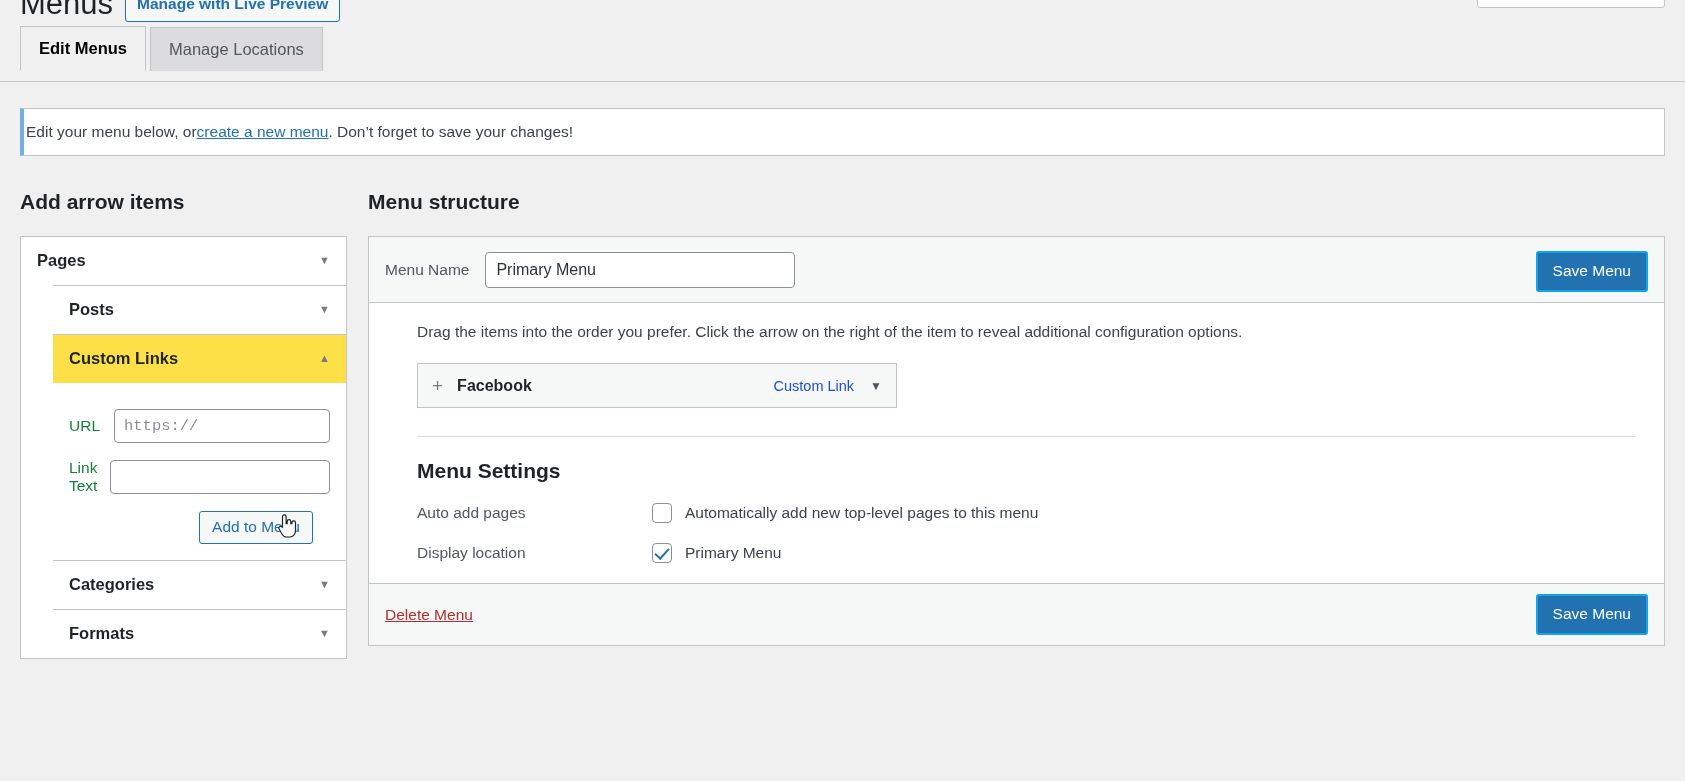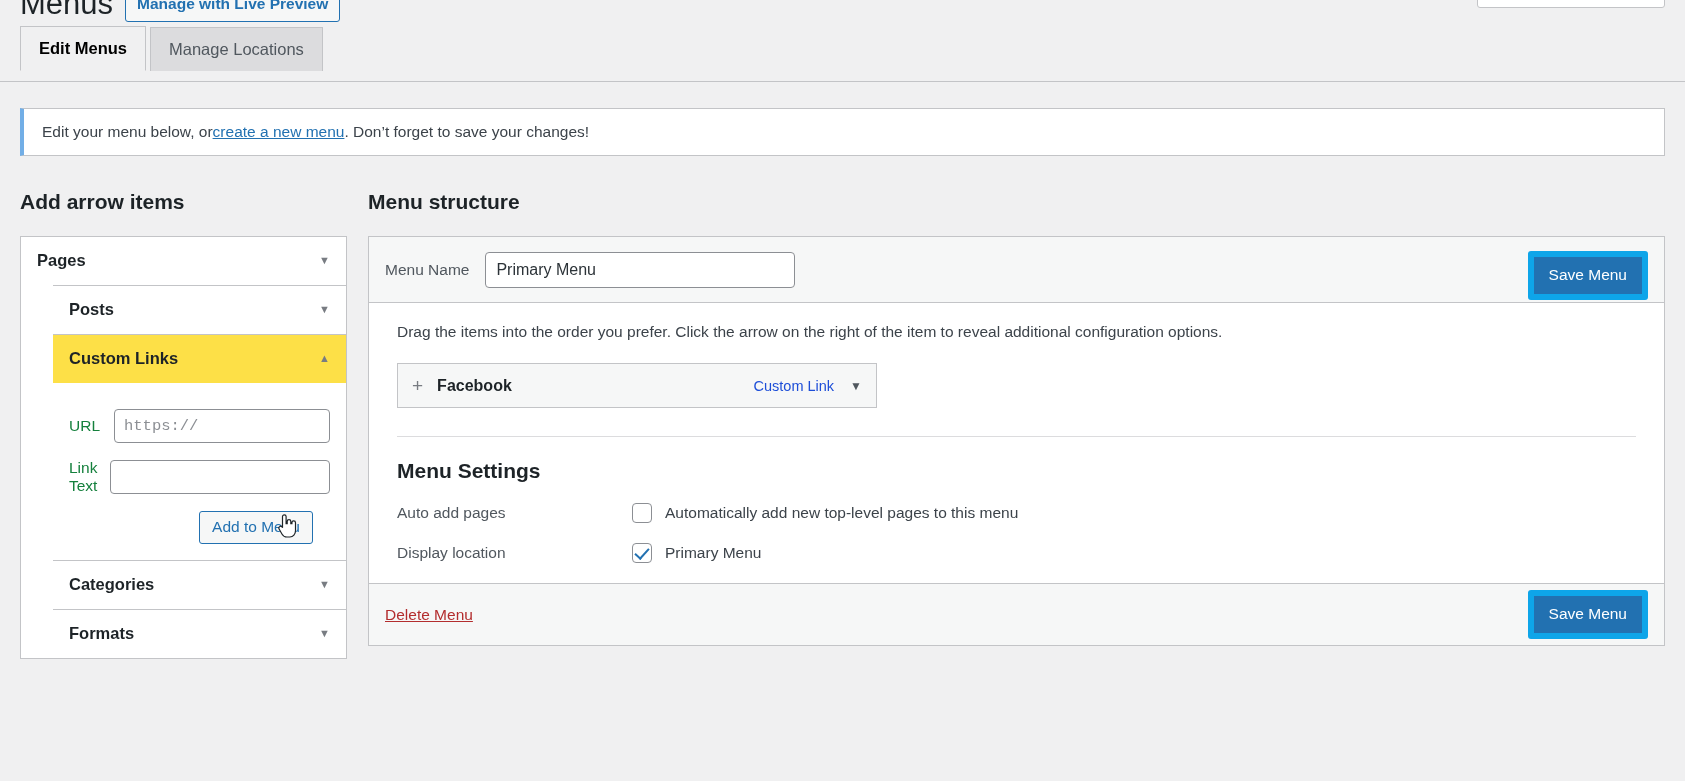--- a/index.html
+++ b/index.html
@@ -78,21 +78,21 @@
   }
 
   
   .notice {
     position: absolute; left: 20px; top: 108px;
     width: 1645px; height: 48px;
     background: #fff;
     border: 1px solid #c3c4c7;
     border-left: 4px solid #72aee6;
     display: flex; align-items: center;
-    padding-left: 18px;
+    padding-left: 2px;
     font-size: 15.5px;
     color: #3c434a;
   }
   .notice a {
     color: #2271b1;
     text-decoration: underline;
   }
 
   
   .col-left {
@@ -183,32 +183,32 @@
     border: 1px solid #8c8f94;
     border-radius: 4px;
     padding: 0 10px;
     font-size: 16px;
     color: #2c3338;
     background: #fff;
   }
   .btn-primary {
     background: #2271b1;
     color: #fff;
-    border: 6px solid #0ea5e9;
+    border: 2px solid #0ea5e9;
     border-radius: 3px;
     font-size: 15.5px;
     padding: 7px 15px 8px;
     cursor: pointer;
     line-height: 1.4;
   }
   .save-top {
     position: absolute; right: 16px; top: 14px;
   }
 
-  .panel-body { padding: 18px 28px 0; }
+  .panel-body { padding: 18px 28px 0; margin-left: 20px; }
   .drag-hint { font-size: 15.5px; color: #3c434a; margin: 2px 0 22px 0; }
 
   .menu-item {
     width: 480px;
     background: #f6f7f7;
     border: 1px solid #c3c4c7;
     display: flex; align-items: center;
     padding: 12px 14px;
     cursor: move;
   }

